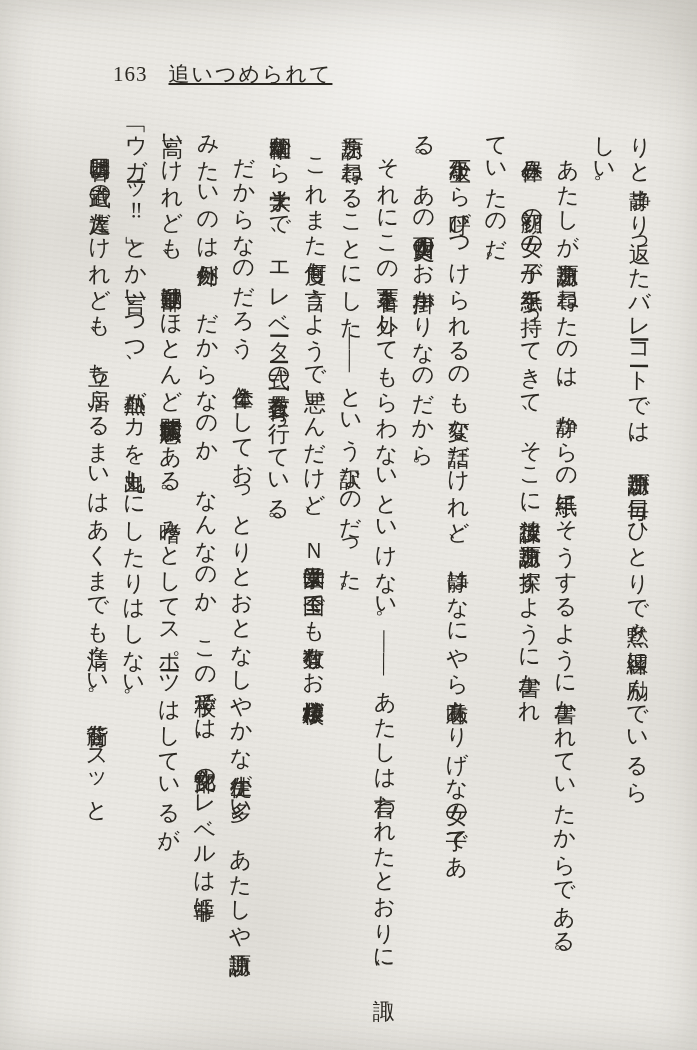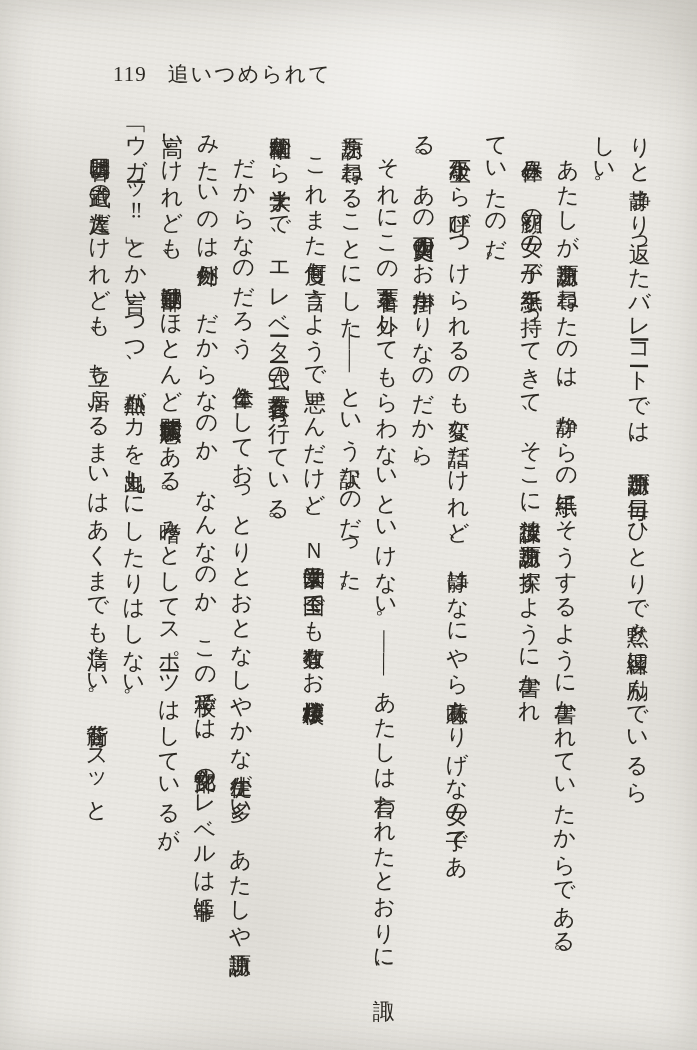--- a/index.html
+++ b/index.html
@@ -18,39 +18,39 @@
       radial-gradient(ellipse 180px 140px at 97% 3%,  rgba(160,156,146,0.25), transparent 70%),
       repeating-linear-gradient(7deg,  rgba(130,125,112,0.035) 0 2px, rgba(0,0,0,0) 2px 6px),
       repeating-linear-gradient(97deg, rgba(255,255,255,0.05) 0 3px, rgba(0,0,0,0) 3px 8px);
     box-shadow:inset 0 0 46px rgba(118,114,104,0.28);
     color:#2b2822;
   }
   .running-head{
     position:absolute;left:113px;top:60px;
     font-size:21px;letter-spacing:1px;white-space:nowrap;
   }
-  .running-head .chapter{margin-left:21px;letter-spacing:2px;}
+  .running-head .chapter{margin-left:21px;letter-spacing:2px;text-decoration:underline;}
   .text-block{
     position:absolute;top:120px;right:41px;width:576px;height:920px;
     writing-mode:vertical-rl;text-orientation:mixed;
     transform:rotate(0.3deg);transform-origin:center center;
   }
   .tcol{
     margin:0;padding:0;
     font-size:22px;line-height:36px;letter-spacing:0.6px;
     white-space:nowrap;
   }
 </style>
 </head>
 <body>
 
 <div class="page">
 
   <div class="running-head">
-    <span class="pagenum">119</span><span class="chapter">追いつめられて</span>
+    <span class="pagenum">163</span><span class="chapter">追いつめられて</span>
   </div>
 
   <div class="text-block">
     <p class="tcol">りと静まり返ったバレーコートでは、諏訪原が毎日、ひとりで黙々と練習に励んでいるら</p>
     <p class="tcol">しい。</p>
     <p class="tcol">　あたしが諏訪原を尋ねたのは、静からの手紙にそうするように書かれていたからである。</p>
     <p class="tcol">　昼休み、初顔の女の子が手紙を持ってきて、そこに放課後、諏訪原を探すように書かれ</p>
     <p class="tcol">ていたのだ。</p>
     <p class="tcol">　下級生から呼びつけられるのも変な話だけれど、静はなにやら意味ありげな女の子であ</p>
     <p class="tcol">る。あの川西女史のお声掛かりなのだから。</p>

